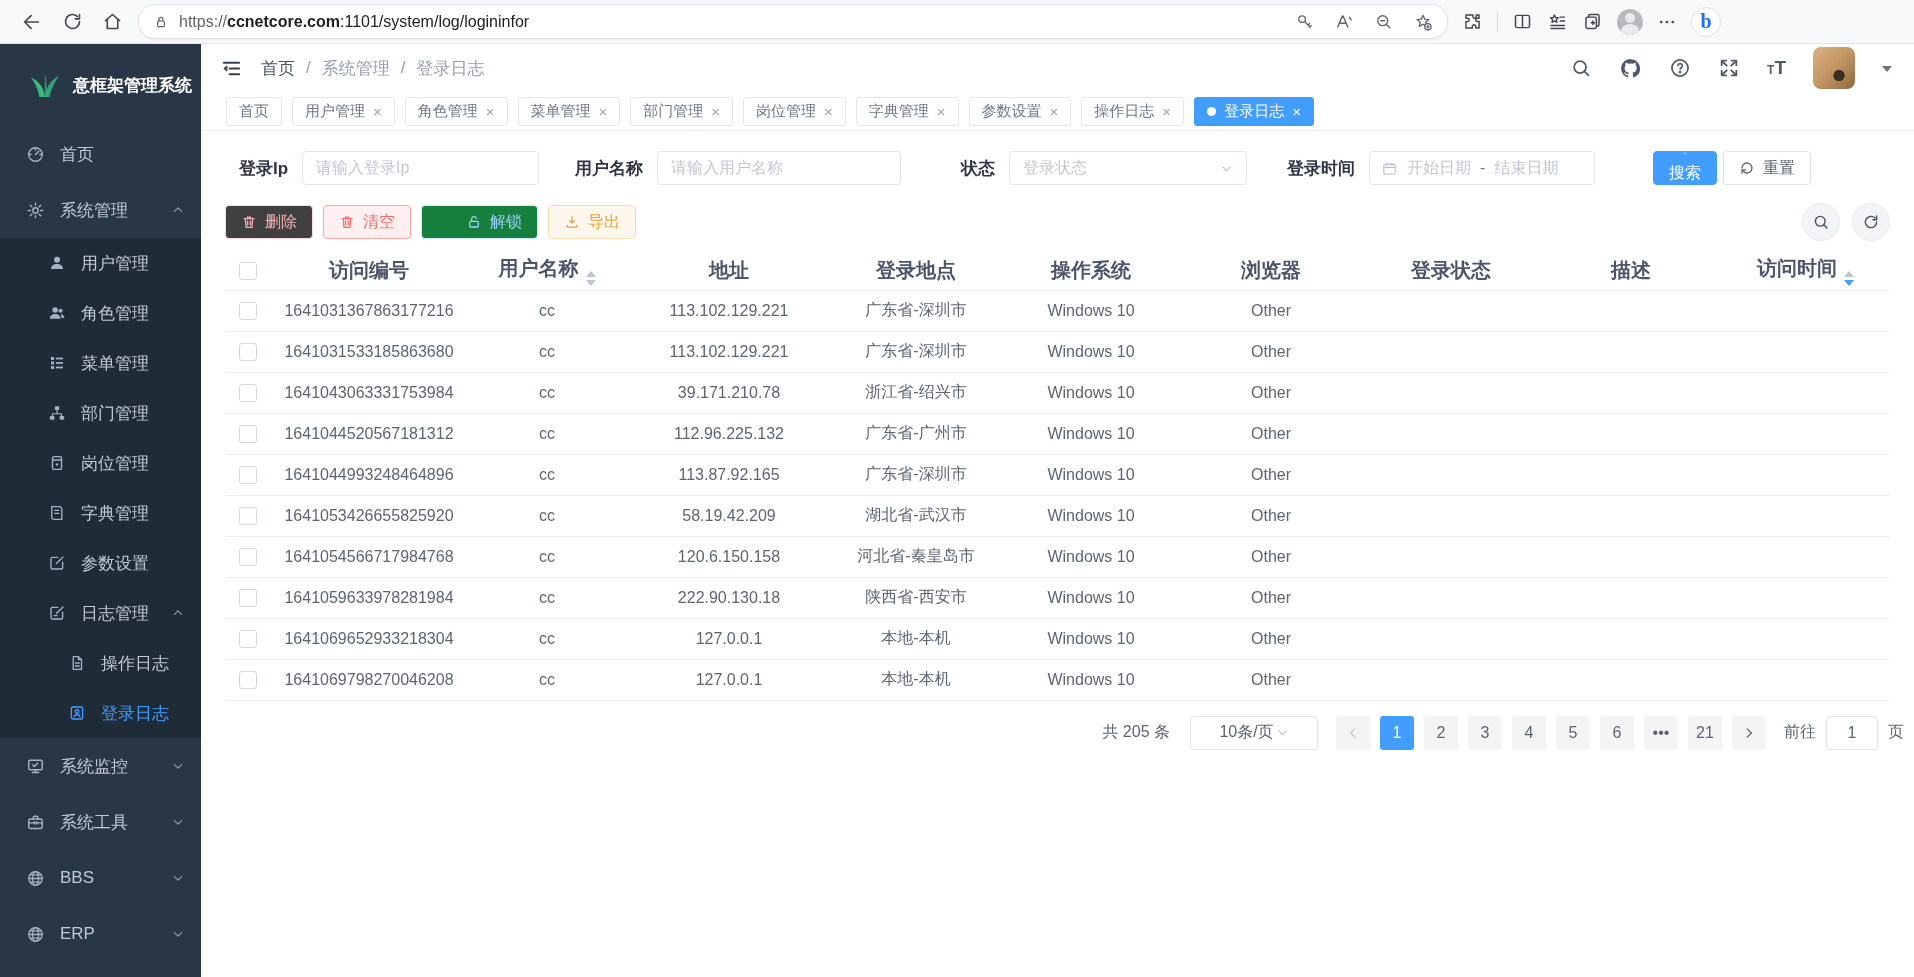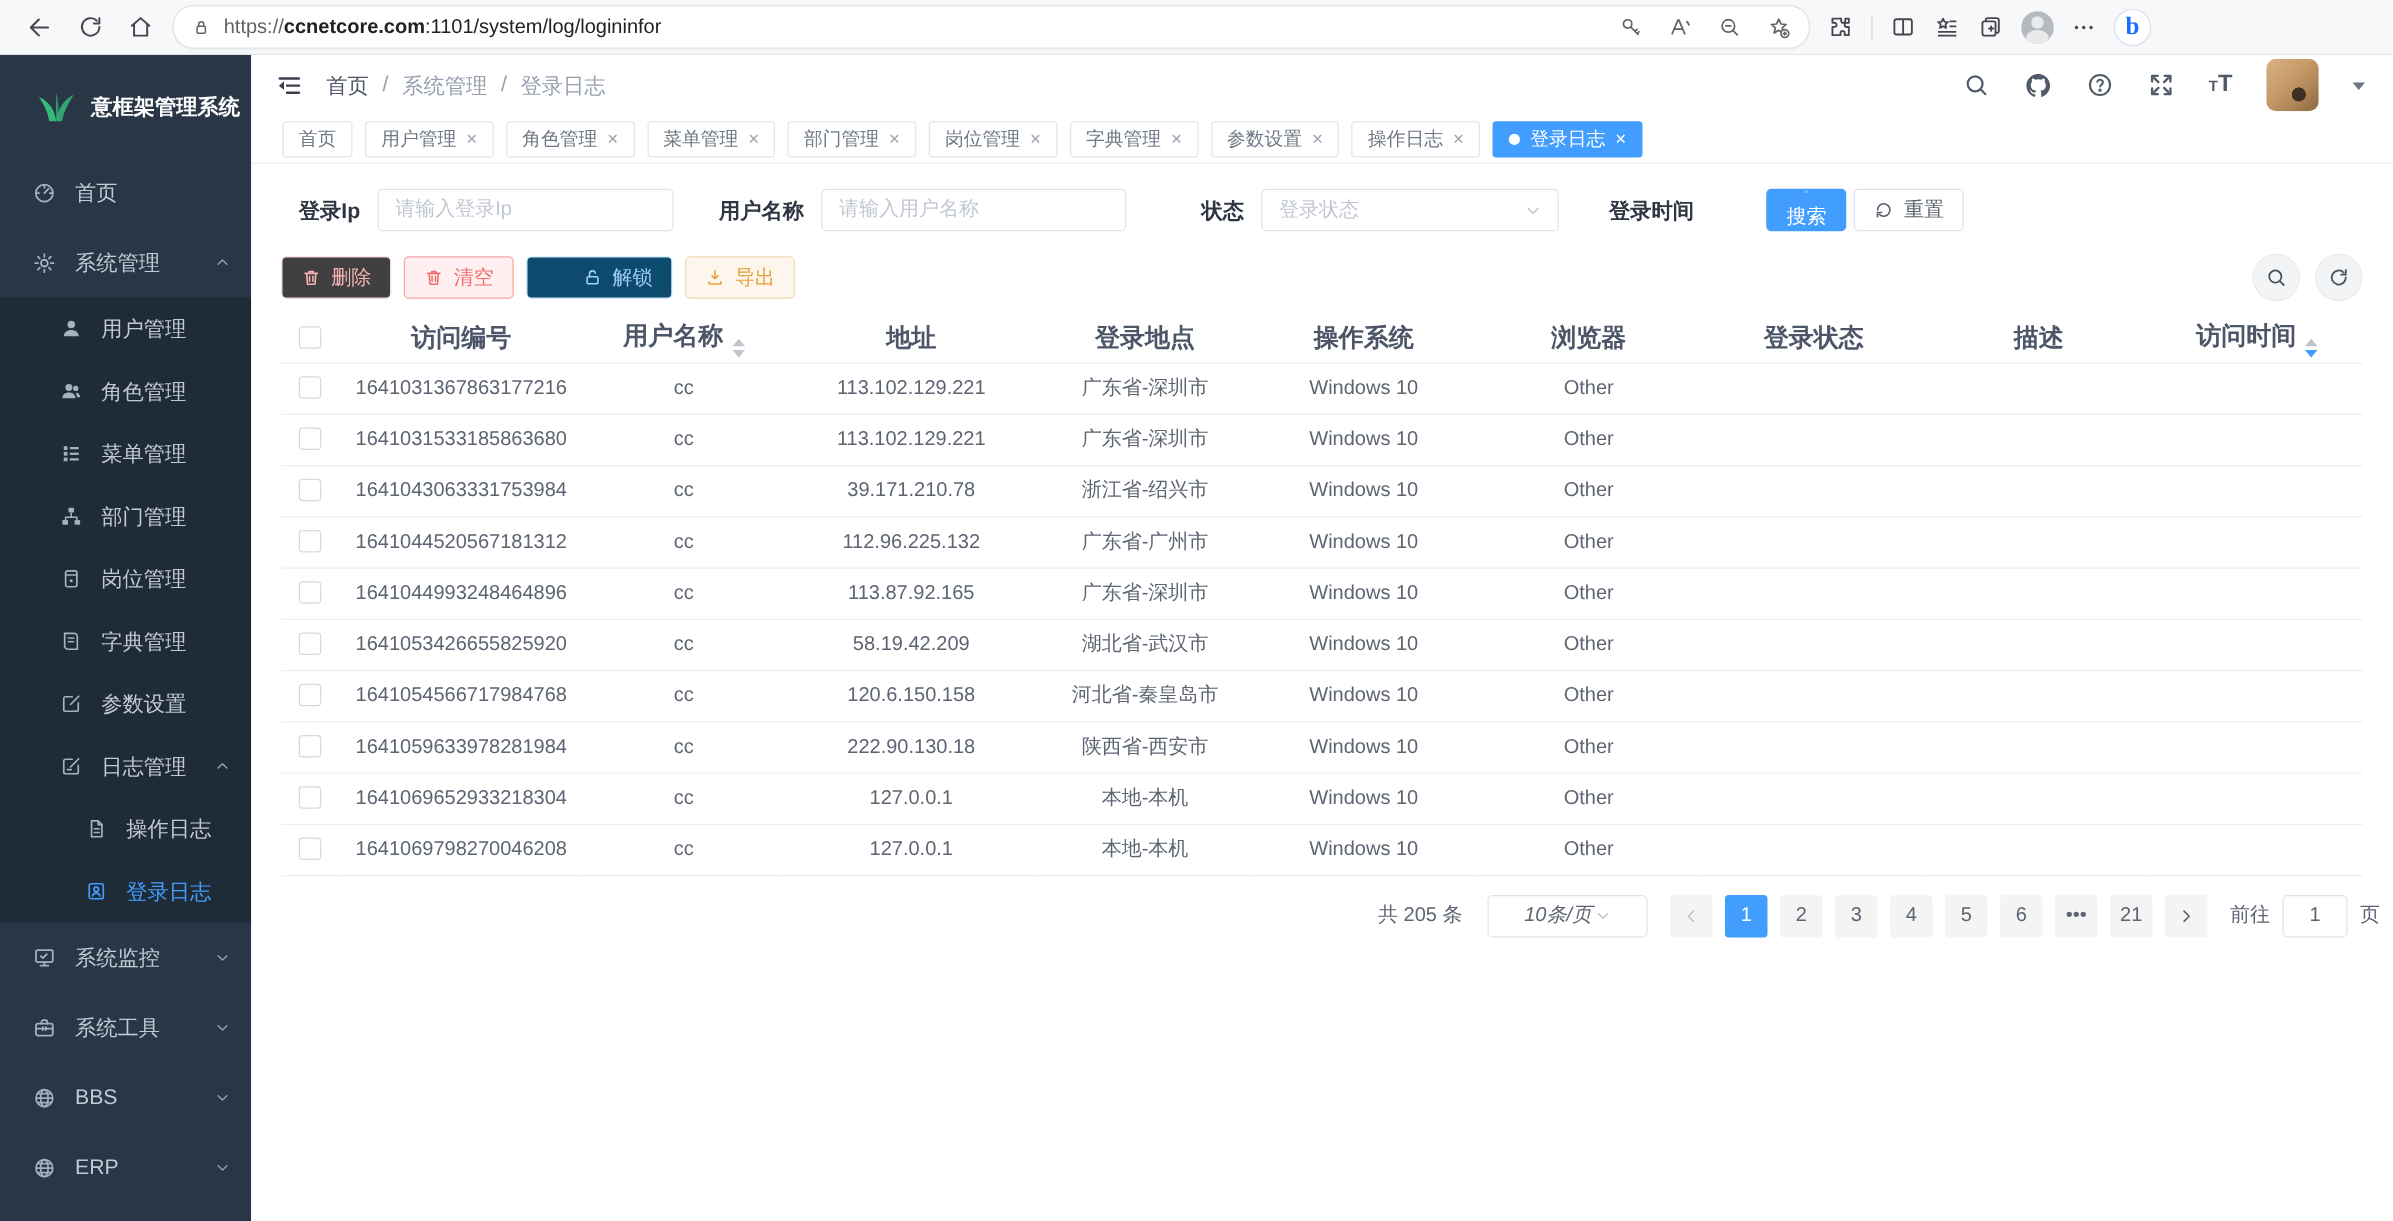--- a/index.html
+++ b/index.html
@@ -71,39 +71,39 @@
   .f-date { height:34px; border:1px solid #e0e4ea; border-radius:4px; display:flex; align-items:center; padding:0 11px; gap:9px; font-size:16px; color:#c2c8d2; }
   .f-date .dash { color:#6a7280; }
   .btn { height:34px; border-radius:4px; border:1px solid transparent; display:inline-flex; align-items:center; gap:8px; font-size:16px; padding:0 15px; cursor:pointer; font-family:inherit; }
   .btn-search { background:#419eff; border-color:#419eff; color:#fff;flex-direction:column; }
   .btn-reset { background:#fff; border-color:#dde1e8; color:#5b6371; }
 
   
   .toolbar-row { margin-top:18px; display:flex; align-items:center; }
   .btn-del    { background:#404040; border-color:#fcdcdc; color:#f7b3b3; }
   .btn-clear  { background:#fef0f0; border-color:#f7a5a5; color:#f56c6c; }
-  .btn-unlock { background:#0c4a6e; border-color:#d5e9ff; color:#a3cfff;padding-left:44px; }
+  .btn-unlock { background:#15803d; border-color:#d5e9ff; color:#a3cfff;padding-left:44px; }
   .btn-export { background:#fdf6ec; border-color:#f4dcb2; color:#e6a23c; }
   .tool-gap { margin-left:10px; }
   .circle-btns { margin-left:auto; display:flex; gap:12px; }
   .cbtn { width:38px; height:38px; border-radius:50%; background:#f2f4f6; border:1px solid #e7eaee; display:flex; align-items:center; justify-content:center; color:#4a5362; cursor:pointer; }
 
   
   table { margin-top:10px; width:100%; border-collapse:collapse; table-layout:fixed; }
   th { height:39px; font-size:20px; font-weight:700; color:#4d5668; border-bottom:1px solid #ebeef5; text-align:center; white-space:nowrap; }
   td { height:41px; font-size:16px; color:#5d6472; border-bottom:1px solid #ebeef5; text-align:center; white-space:nowrap; }
   .cb { width:18px; height:18px; border:1px solid #d4dae2; border-radius:3px; background:#fff; display:inline-block; vertical-align:middle; cursor:pointer; }
   .sort { display:inline-flex; flex-direction:column; gap:3px; margin-left:7px; vertical-align:-2px; }
   .car-up   { width:0; height:0; border-left:5px solid transparent; border-right:5px solid transparent; border-bottom:6px solid #c0c4cc; }
   .car-down { width:0; height:0; border-left:5px solid transparent; border-right:5px solid transparent; border-top:6px solid #c0c4cc; }
   .car-down.on { border-top-color:#419eff; }
 
   
   .pager-row { display:flex; align-items:center; justify-content:flex-end; margin-top:15px; margin-right:-14px; font-size:16px; color:#5d6472; }
-  .size-select { width:128px; height:34px; border:1px solid #e0e4ea; border-radius:4px; display:flex; align-items:center; justify-content:center; gap:2px; margin-left:20px; cursor:pointer;font-style:italic; }
+  .size-select { width:128px; height:34px; border:1px solid #e0e4ea; border-radius:4px; display:flex; align-items:center; justify-content:center; gap:2px; margin-left:20px; cursor:pointer; }
   .size-select .sel-caret { color:#b9bfc9; }
   .pages { display:flex; align-items:center; gap:10px; margin-left:18px; }
   .pg { min-width:34px; height:34px; padding:0 4px; background:#f4f4f5; border-radius:3px; display:flex; align-items:center; justify-content:center; color:#5d6472; cursor:pointer; }
   .pg.disabled { color:#c0c4cc; }
   .pg.active { background:#419eff; color:#fff; }
   .goto-label { margin-left:18px; }
   .goto-input { width:52px; height:34px; border:1px solid #e0e4ea; border-radius:4px; text-align:center; font-size:16px; color:#5d6472; margin:0 10px; outline:none; font-family:inherit; }
 </style>
 </head>
 <body>
@@ -512,20 +512,31 @@
         <span class="f-label" style="margin-left:60px">状态</span>
         <span class="f-select" style="margin-left:14px;width:238px">
           <span>登录状态</span>
           <span class="sel-caret">
               <svg width="13" height="13" viewBox="0 0 24 24" fill="none" stroke="currentColor" stroke-width="2" stroke-linecap="round" stroke-linejoin="round">
                 <path d="M5 9l7 7 7-7"></path>
               </svg>
             </span>
         </span>
         <span class="f-label" style="margin-left:40px">登录时间</span>
+        <span class="f-date" style="margin-left:14px;width:226px">
+          <span>
+              <svg width="17" height="17" viewBox="0 0 24 24" fill="none" stroke="currentColor" stroke-width="1.8" stroke-linecap="round">
+                <rect x="4" y="6" width="16" height="14" rx="2"></rect>
+                <path d="M4 10.5h16M8.5 4v4M15.5 4v4"></path>
+              </svg>
+            </span>
+          <span>开始日期</span>
+          <span class="dash">-</span>
+          <span>结束日期</span>
+        </span>
         <button class="btn btn-search" style="margin-left:58px">
           <svg width="16" height="16" viewBox="0 0 24 24" fill="none" stroke="currentColor" stroke-width="2.2" stroke-linecap="round">
               <circle cx="11" cy="11" r="6.5"></circle>
               <path d="M15.8 15.8L20 20"></path>
             </svg>
           <span>搜索</span>
         </button>
         <button class="btn btn-reset" style="margin-left:6px">
           <svg width="16" height="16" viewBox="0 0 24 24" fill="none" stroke="currentColor" stroke-width="2" stroke-linecap="round">
               <path d="M4.5 12a7.5 7.5 0 1 1 2.2 5.3"></path>

